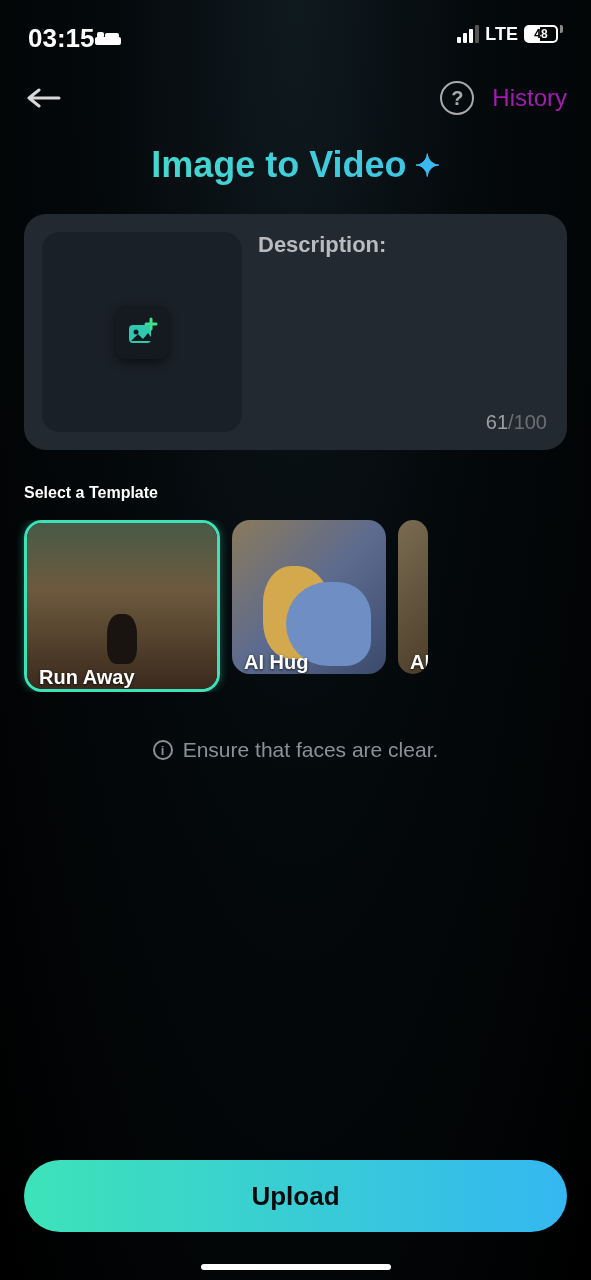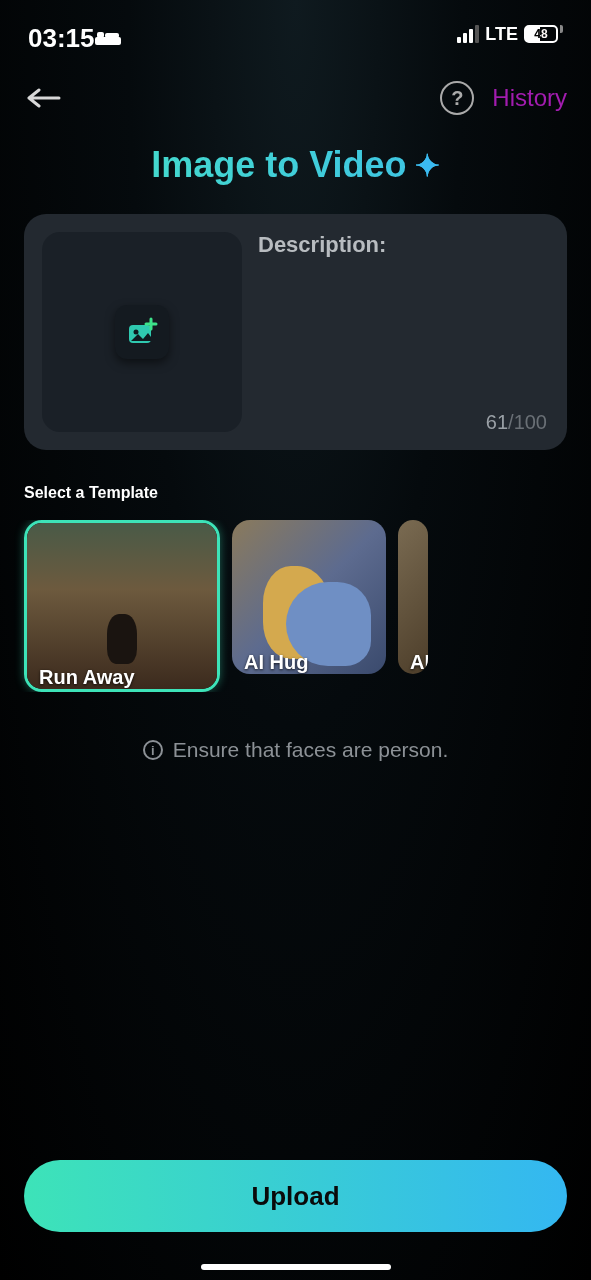--- a/index.html
+++ b/index.html
@@ -275,20 +275,20 @@
     <div class="tlabel">AI Hug</div>
   </div>
   <div class="template-card normal" style="width:30px;">
     <div class="thumb-partial"></div>
     <div class="tlabel">AI</div>
   </div>
 </div>
 
 <div class="hint">
   <div class="hint-icon">i</div>
-  <span>Ensure that faces are person.</span>
+  <span>Ensure that faces are clear.</span>
 </div>
 
 <div class="upload-btn">
   <span>Upload</span>
 </div>
 
 <div class="home-indicator"></div>
 
 </body></html>

